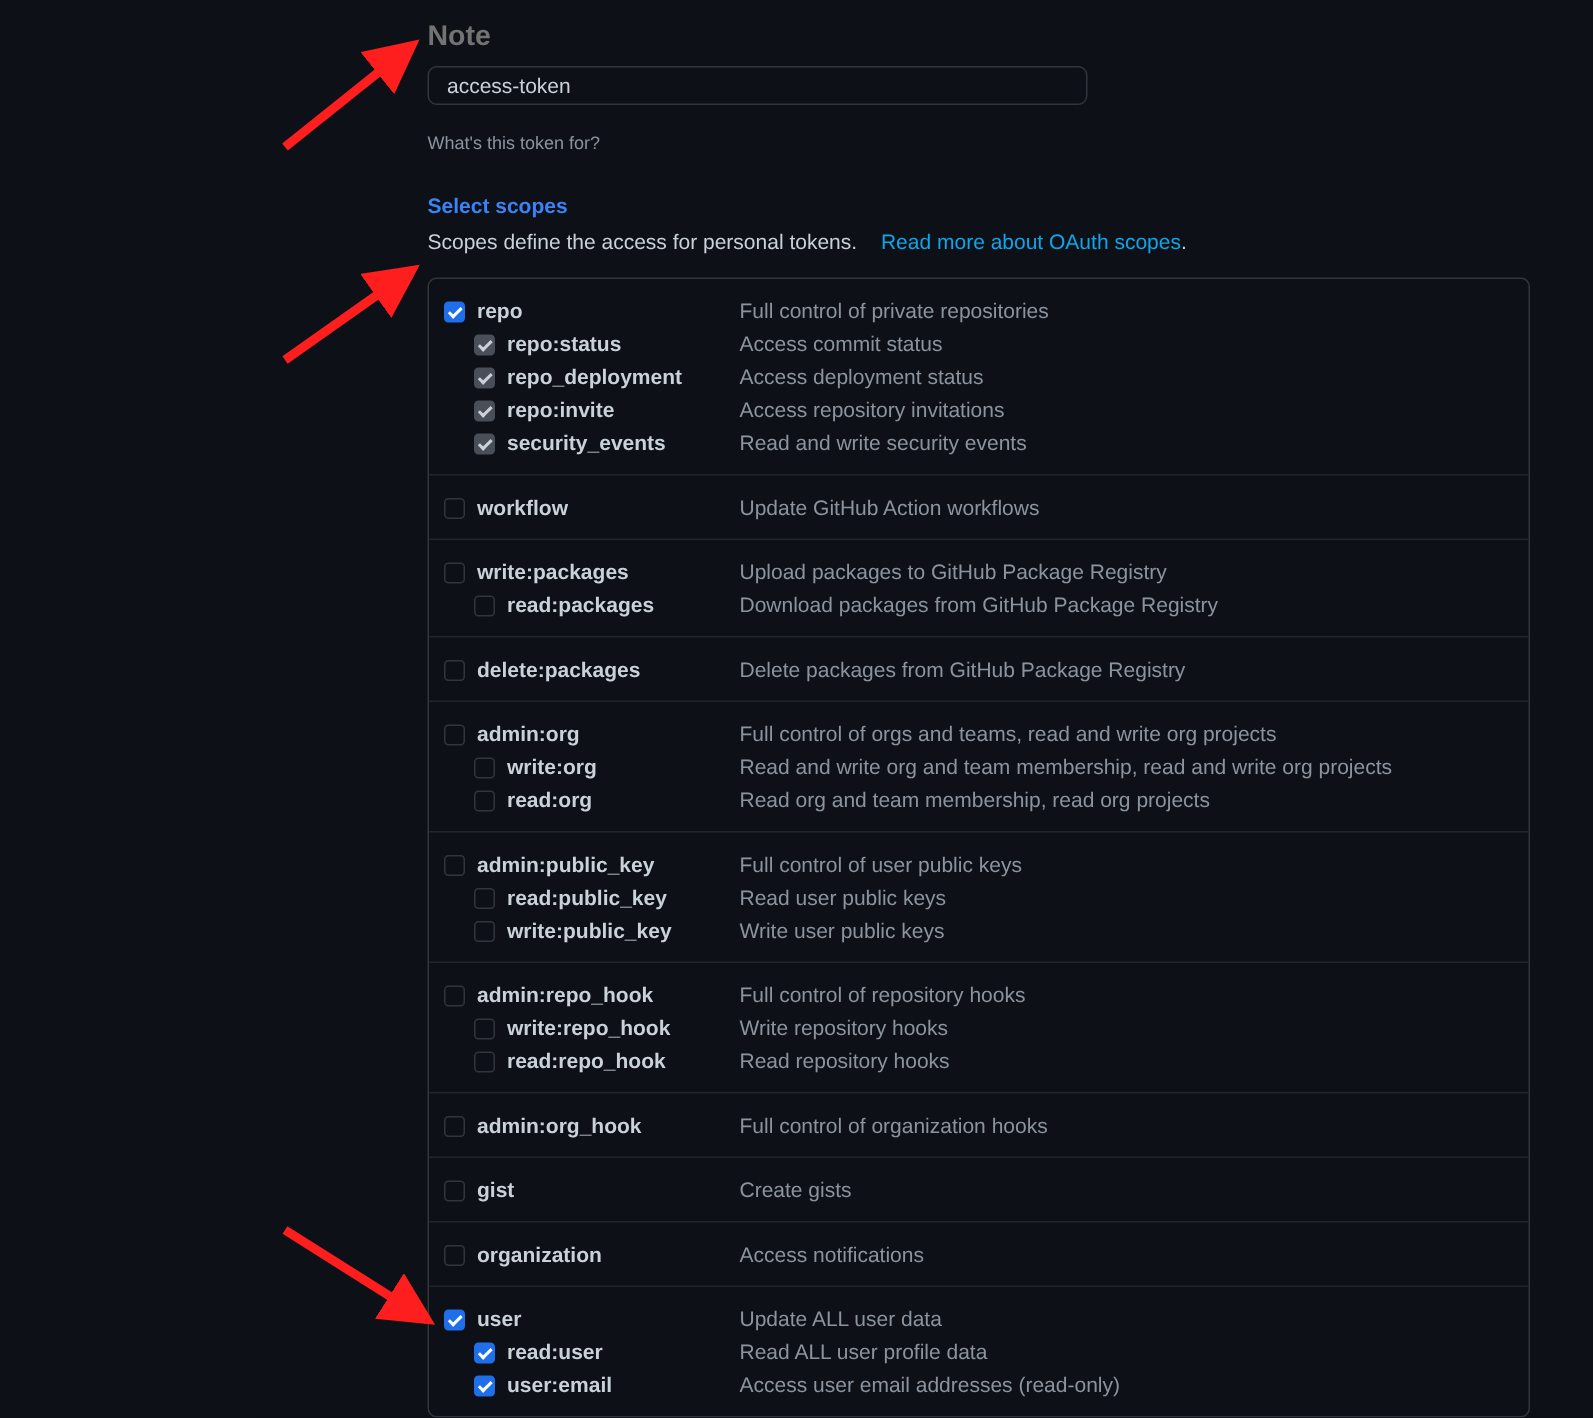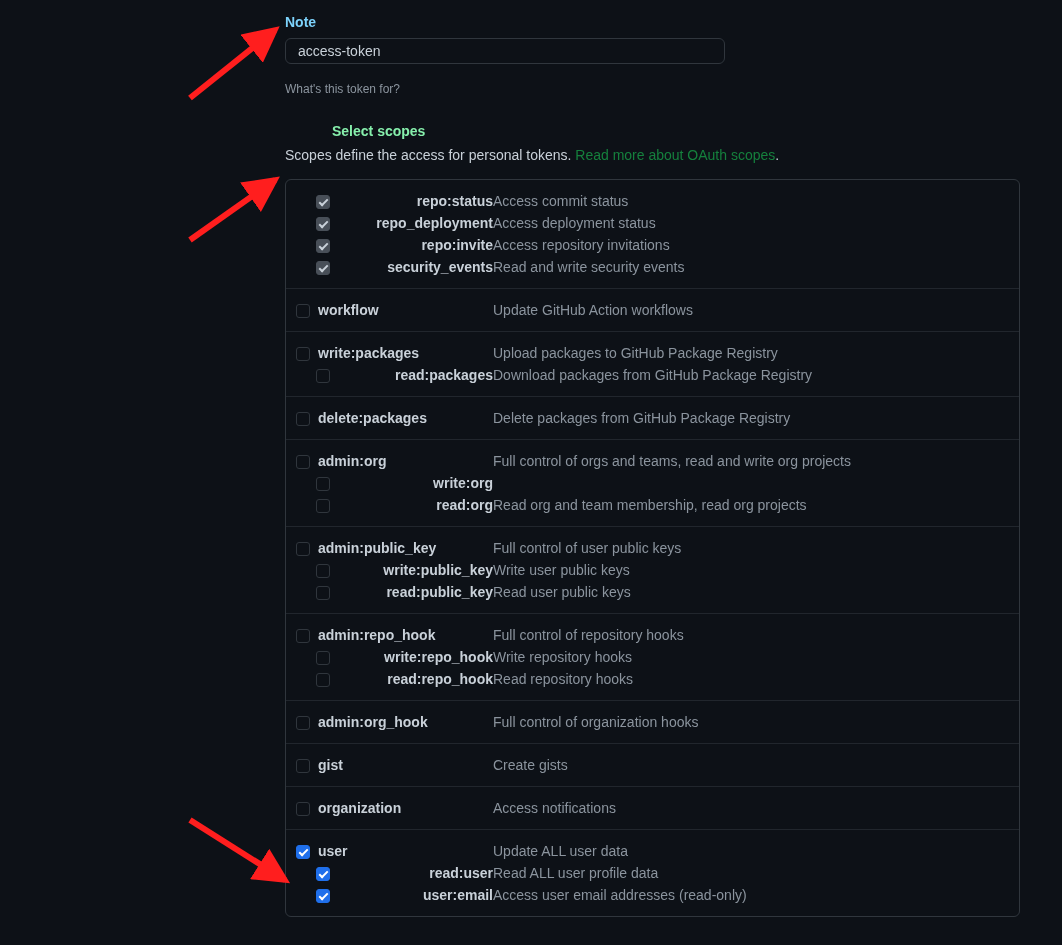--- a/index.html
+++ b/index.html
@@ -13,56 +13,56 @@
     overflow: hidden;
     position: relative;
   }
   .content {
     margin-left: 285px;
     padding-top: 14px;
     width: 735px;
   }
   .label-heading {
     font-weight: 600;
-    color: #7dd3fc;
+    color: #737373;
     margin-bottom: 8px;
-    font-size: 14px;
+    font-size: 19px;
   }
   .text-input {
     width: 440px;
     background: #0d1117;
     border: 1px solid #30363d;
     border-radius: 6px;
     padding: 2px 12px;
     color: #c9d1d9;
     font-size: 14px;
     line-height: 20px;
   }
   .help-text {
     color: #8b949e;
     font-size: 12px;
     margin-top: 18px;
   }
   .section-heading {
     font-weight: 600;
-    color: #86efac;
+    color: #3b82f6;
     font-size: 14px;
     margin-top: 27px;
     margin-bottom: 8px;
-    margin-left: 47px;
   }
   .scopes-description {
     color: #c9d1d9;
     font-size: 14px;
     margin-bottom: 16px;
   }
   .link {
-    color: #15803d;
+    color: #0ea5e9;
     text-decoration: none;
     cursor: pointer;
+    margin-left: 12px;
   }
   .scopes-box {
     border: 1px solid #30363d;
     border-radius: 6px;
     overflow: hidden;
   }
   .scope-group {
     border-top: 1px solid #21262d;
     padding: 10px 10px;
   }
@@ -121,21 +121,20 @@
     transform: rotate(45deg);
   }
   .scope-name {
     width: 175px;
     font-weight: 600;
     color: #c9d1d9;
     flex-shrink: 0;
   }
   .scope-row.child .scope-name {
     width: 155px;
-    text-align: right;
   }
   .scope-desc {
     color: #8b949e;
   }
   .arrow {
     position: absolute;
     pointer-events: none;
   }
 </style>
 </head>
@@ -146,20 +145,25 @@
   <input type="text" class="text-input" value="access-token" style="">
   <div class="help-text">What's this token for?</div>
 
   <div class="section-heading">Select scopes</div>
   <div class="scopes-description">
     <span>Scopes define the access for personal tokens. </span><a class="link">Read more about OAuth scopes</a><span>.</span>
   </div>
 
   <div class="scopes-box" id="scopes-container">
       <div class="scope-group">
+        <div class="scope-row">
+          <input type="checkbox" class="checkbox" checked="" style="">
+          <span class="scope-name">repo</span>
+          <span class="scope-desc">Full control of private repositories</span>
+        </div>
         <div class="scope-row child">
           <input type="checkbox" class="checkbox sub-checked" style="">
           <span class="scope-name">repo:status</span>
           <span class="scope-desc">Access commit status</span>
         </div>
         <div class="scope-row child">
           <input type="checkbox" class="checkbox sub-checked" style="">
           <span class="scope-name">repo_deployment</span>
           <span class="scope-desc">Access deployment status</span>
         </div>
@@ -202,42 +206,43 @@
       </div>
       <div class="scope-group">
         <div class="scope-row">
           <input type="checkbox" class="checkbox" style="">
           <span class="scope-name">admin:org</span>
           <span class="scope-desc">Full control of orgs and teams, read and write org projects</span>
         </div>
         <div class="scope-row child">
           <input type="checkbox" class="checkbox" style="">
           <span class="scope-name">write:org</span>
+          <span class="scope-desc">Read and write org and team membership, read and write org projects</span>
         </div>
         <div class="scope-row child">
           <input type="checkbox" class="checkbox" style="">
           <span class="scope-name">read:org</span>
           <span class="scope-desc">Read org and team membership, read org projects</span>
         </div>
       </div>
       <div class="scope-group">
         <div class="scope-row">
           <input type="checkbox" class="checkbox" style="">
           <span class="scope-name">admin:public_key</span>
           <span class="scope-desc">Full control of user public keys</span>
         </div>
         <div class="scope-row child">
           <input type="checkbox" class="checkbox" style="">
+          <span class="scope-name">read:public_key</span>
+          <span class="scope-desc">Read user public keys</span>
+        </div>
+        <div class="scope-row child">
+          <input type="checkbox" class="checkbox" style="">
           <span class="scope-name">write:public_key</span>
           <span class="scope-desc">Write user public keys</span>
-        </div>
-        <div class="scope-row child">
-          <input type="checkbox" class="checkbox" style="">
-          <span class="scope-name">read:public_key</span>
-          <span class="scope-desc">Read user public keys</span>
         </div>
       </div>
       <div class="scope-group">
         <div class="scope-row">
           <input type="checkbox" class="checkbox" style="">
           <span class="scope-name">admin:repo_hook</span>
           <span class="scope-desc">Full control of repository hooks</span>
         </div>
         <div class="scope-row child">
           <input type="checkbox" class="checkbox" style="">

